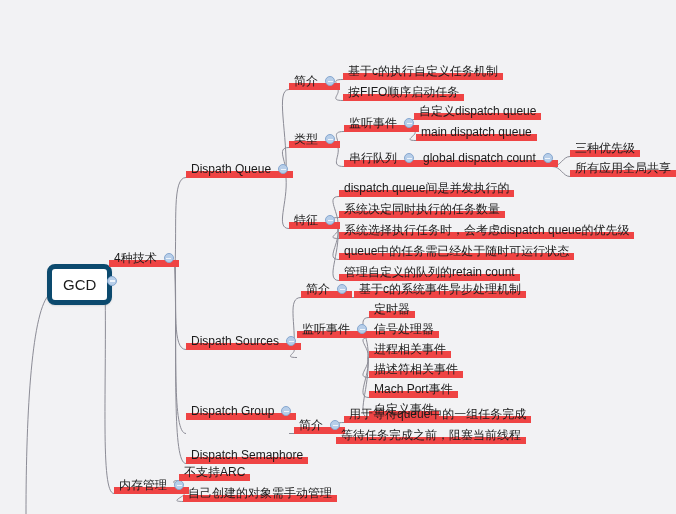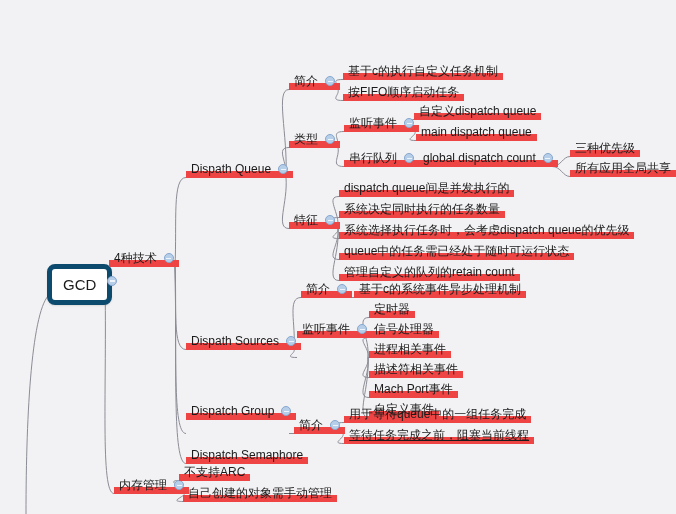--- a/index.html
+++ b/index.html
@@ -106,18 +106,18 @@
       <div class="node" style="left: 354px; top: 282px;"><span>基于c的系统事件异步处理机制</span></div>
       <div class="node" style="left: 297px; top: 322px;"><span>监听事件</span><span class="minus"></span></div>
       <div class="node" style="left: 369px; top: 302px;"><span>定时器</span></div>
       <div class="node" style="left: 369px; top: 322px;"><span>信号处理器</span></div>
       <div class="node" style="left: 369px; top: 342px;"><span>进程相关事件</span></div>
       <div class="node" style="left: 369px; top: 362px;"><span>描述符相关事件</span></div>
       <div class="node" style="left: 369px; top: 382px;"><span>Mach Port事件</span></div>
       <div class="node" style="left: 369px; top: 402px;"><span>自定义事件</span></div>
       <div class="node" style="left: 294px; top: 418px;"><span>简介</span><span class="minus"></span></div>
       <div class="node" style="left: 344px; top: 407px;"><span>用于等待queue中的一组任务完成</span></div>
-      <div class="node" style="left: 344px; top: 428px; text-decoration: underline;"><span>等待任务完成之前，阻塞当前线程</span></div>
+      <div class="node" style="left: 336px; top: 428px;"><span>等待任务完成之前，阻塞当前线程</span></div>
       <div class="node" style="left: 179px; top: 465px;"><span>不支持ARC</span></div>
       <div class="node" style="left: 183px; top: 486px;"><span>自己创建的对象需手动管理</span></div>
       <span class="minus floating" style="left: 107px; top: 275.5px;"></span>
     </div>
 </div>
 
 </body></html>

